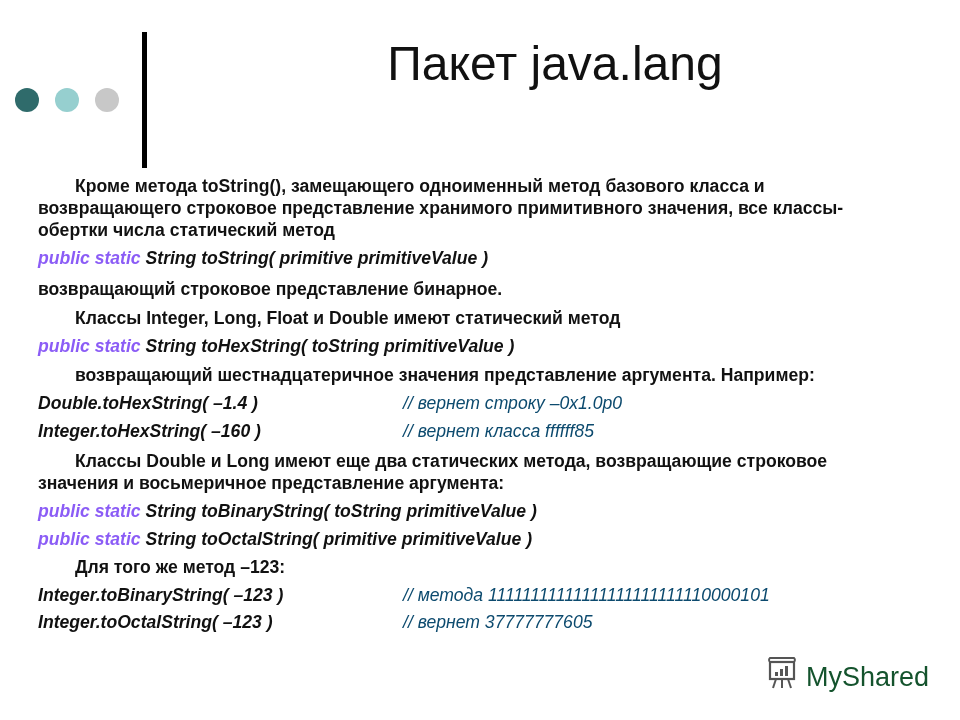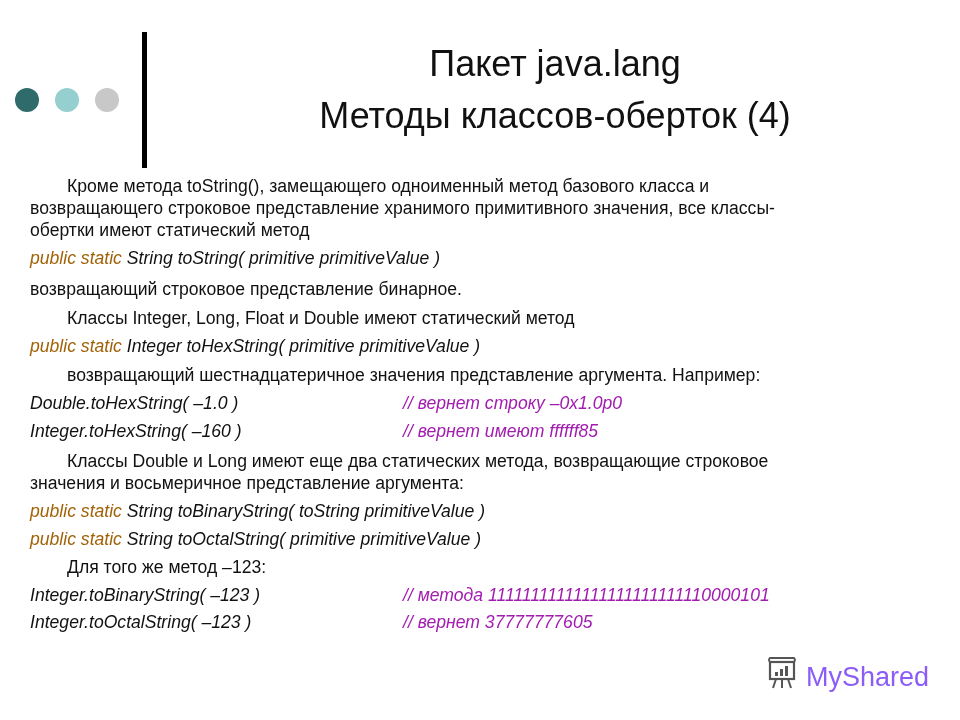--- a/index.html
+++ b/index.html
@@ -1,61 +1,60 @@
 <!DOCTYPE html>
 <html><head>
   <meta charset="utf-8">
   <style>
     html, body { margin:0; padding:0; background:#ffffff; }
     body { width:960px; height:720px; position:relative; overflow:hidden; font-family:"Liberation Sans", sans-serif; color:#111; }
     .dots { position:absolute; left:15px; top:88px; display:flex; gap:16px; }
     .dot { width:24px; height:24px; border-radius:50%; }
     .vbar { position:absolute; left:142px; top:32px; width:5px; height:136px; background:#000; }
-    .title { position:absolute; left:150px; width:810px; top:38px; text-align:center; font-size:36px; line-height:52px; color:#111; }
+    .title { position:absolute; left:150px; width:810px; top:38px; text-align:center; font-size:48px; line-height:52px; color:#111; }
     .body { position:absolute; left:30px; top:176px; width:920px; font-size:17.6px; }
-    .line { position:absolute; left:0; white-space:nowrap; }
+    .line { position:absolute; left:8px; white-space:nowrap;font-weight:bold; }
     .indent { padding-left:37px; }
     .code { font-style:italic; }
-    .kw { color:#a16207; }
-    .comment { position:absolute; left:373px; color:#a21caf; font-style:italic; white-space:nowrap;text-align:center; }
-    .logo { position:absolute; left:766px; top:657px; display:flex; align-items:center; gap:6px; color:#8b5cf6; font-size:27px;justify-content:flex-end; }
+    .kw { color:#8b5cf6; }
+    .comment { position:absolute; left:373px; color:#0c4a6e; font-style:italic; white-space:nowrap;text-align:center; }
+    .logo { position:absolute; left:766px; top:657px; display:flex; align-items:center; gap:6px; color:#14532d; font-size:27px;justify-content:flex-end; }
   </style>
 </head>
 <body>
 
 <div class="dots">
   <div class="dot" style="background:#2f6b6b"></div>
   <div class="dot" style="background:#96cfcf"></div>
   <div class="dot" style="background:#c8c8c8"></div>
 </div>
 <div class="vbar"></div>
 
 <div class="title">
   <div>Пакет java.lang</div>
-  <div>Методы классов-оберток (4)</div>
 </div>
 
 <div class="body">
   <div class="line indent" style="top:0px">Кроме метода toString(), замещающего одноименный метод базового класса и</div>
   <div class="line" style="top:22px">возвращающего строковое представление хранимого примитивного значения, все классы-</div>
-  <div class="line" style="top:44px">обертки имеют статический метод</div>
+  <div class="line" style="top:44px">обертки числа статический метод</div>
 
   <div class="line code" style="top:72px"><span class="kw">public static</span><span> String toString( primitive primitiveValue )</span></div>
 
   <div class="line" style="top:103px">возвращающий строковое представление бинарное.</div>
   <div class="line indent" style="top:132px">Классы Integer, Long, Float и Double имеют статический метод</div>
 
-  <div class="line code" style="top:160px"><span class="kw">public static</span><span> Integer toHexString( primitive primitiveValue )</span></div>
+  <div class="line code" style="top:160px"><span class="kw">public static</span><span> String toHexString( toString primitiveValue )</span></div>
 
   <div class="line indent" style="top:189px">возвращающий шестнадцатеричное значения представление аргумента. Например:</div>
 
-  <div class="line code" style="top:217px">Double.toHexString( –1.0 )</div>
+  <div class="line code" style="top:217px">Double.toHexString( –1.4 )</div>
   <div class="comment" style="top:217px">// вернет строку –0x1.0p0</div>
   <div class="line code" style="top:245px">Integer.toHexString( –160 )</div>
-  <div class="comment" style="top:245px">// вернет имеют ffffff85</div>
+  <div class="comment" style="top:245px">// вернет класса ffffff85</div>
 
   <div class="line indent" style="top:275px">Классы Double и Long имеют еще два статических метода, возвращающие строковое</div>
   <div class="line" style="top:297px">значения и восьмеричное представление аргумента:</div>
 
   <div class="line code" style="top:325px"><span class="kw">public static</span><span> String toBinaryString( toString primitiveValue )</span></div>
   <div class="line code" style="top:353px"><span class="kw">public static</span><span> String toOctalString( primitive primitiveValue )</span></div>
 
   <div class="line indent" style="top:381px">Для того же метод –123:</div>
 
   <div class="line code" style="top:409px">Integer.toBinaryString( –123 )</div>

